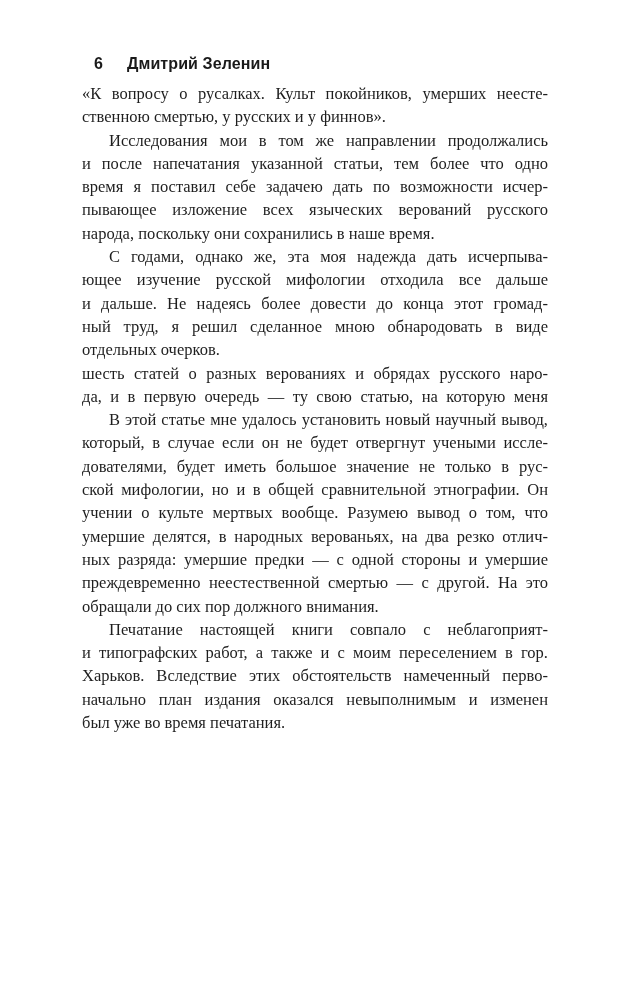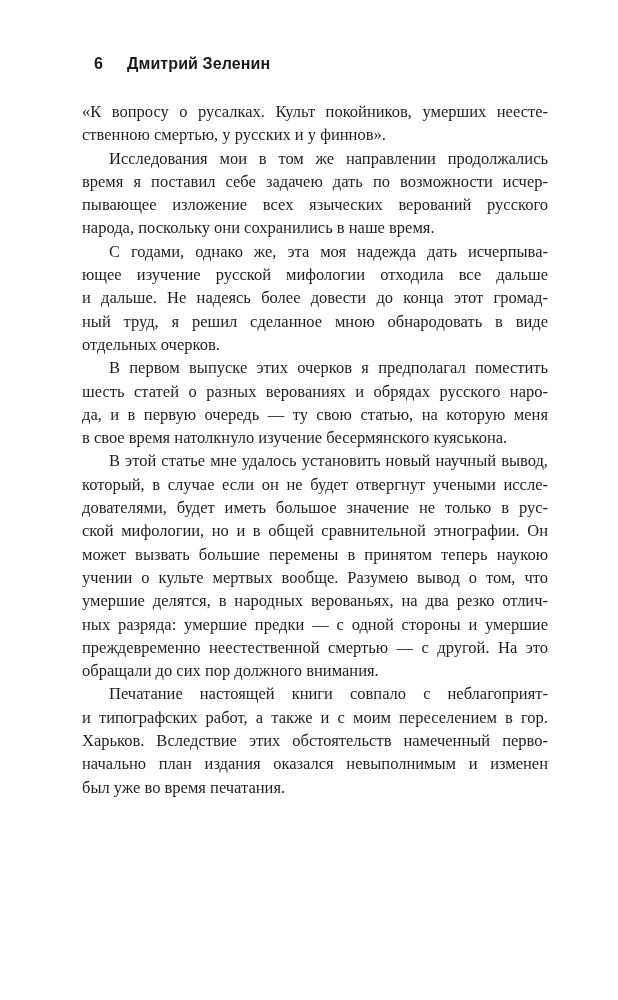--- a/index.html
+++ b/index.html
@@ -24,21 +24,21 @@
     gap: 24px;
     font-family: "Liberation Sans", "DejaVu Sans", sans-serif;
     font-weight: 700;
     font-size: 16px;
     color: #1a1a1a;
     letter-spacing: 0.1px;
   }
   .text-block {
     position: absolute;
     left: 82px;
-    top: 100px;
+    top: 82px;
     width: 466px;
     font-family: "Liberation Serif", "DejaVu Serif", serif;
     font-size: 16.5px;
     line-height: 23.3px;
     color: #1e1e1e;
   }
   .line {
     text-align: justify;
     text-align-last: justify;
     hyphens: none;
@@ -65,46 +65,44 @@
 
   <div class="text-block">
 
     <div class="para">
       <div class="line">«К вопросу о русалках. Культ покойников, умерших неесте-</div>
       <div class="line last">ственною смертью, у русских и у финнов».</div>
     </div>
 
     <div class="para">
       <div class="line indent">Исследования мои в том же направлении продолжались</div>
+      <div class="line">и после напечатания указанной статьи, тем более что одно</div>
       <div class="line">время я поставил себе задачею дать по возможности исчер-</div>
       <div class="line">пывающее изложение всех языческих верований русского</div>
       <div class="line last">народа, поскольку они сохранились в наше время.</div>
     </div>
 
     <div class="para">
       <div class="line indent">С годами, однако же, эта моя надежда дать исчерпыва-</div>
       <div class="line">ющее изучение русской мифологии отходила все дальше</div>
       <div class="line">и дальше. Не надеясь более довести до конца этот громад-</div>
       <div class="line">ный труд, я решил сделанное мною обнародовать в виде</div>
       <div class="line last">отдельных очерков.</div>
     </div>
 
     <div class="para">
-      <div class="line indent">В первом выпуске этих очерков я предполагал поместить</div>
       <div class="line">шесть статей о разных верованиях и обрядах русского наро-</div>
       <div class="line">да, и в первую очередь — ту свою статью, на которую меня</div>
-      <div class="line last">в свое время натолкнуло изучение бесермянского куяськона.</div>
     </div>
 
     <div class="para">
       <div class="line indent">В этой статье мне удалось установить новый научный вывод,</div>
       <div class="line">который, в случае если он не будет отвергнут учеными иссле-</div>
       <div class="line">дователями, будет иметь большое значение не только в рус-</div>
       <div class="line">ской мифологии, но и в общей сравнительной этнографии. Он</div>
-      <div class="line">может вызвать большие перемены в принятом теперь наукою</div>
       <div class="line">учении о культе мертвых вообще. Разумею вывод о том, что</div>
       <div class="line">умершие делятся, в народных верованьях, на два резко отлич-</div>
       <div class="line">ных разряда: умершие предки — с одной стороны и умершие</div>
       <div class="line">преждевременно неестественной смертью — с другой. На это</div>
       <div class="line last">обращали до сих пор должного внимания.</div>
     </div>
 
     <div class="para">
       <div class="line indent">Печатание настоящей книги совпало с неблагоприят-</div>
       <div class="line">и типографских работ, а также и с моим переселением в гор.</div>

